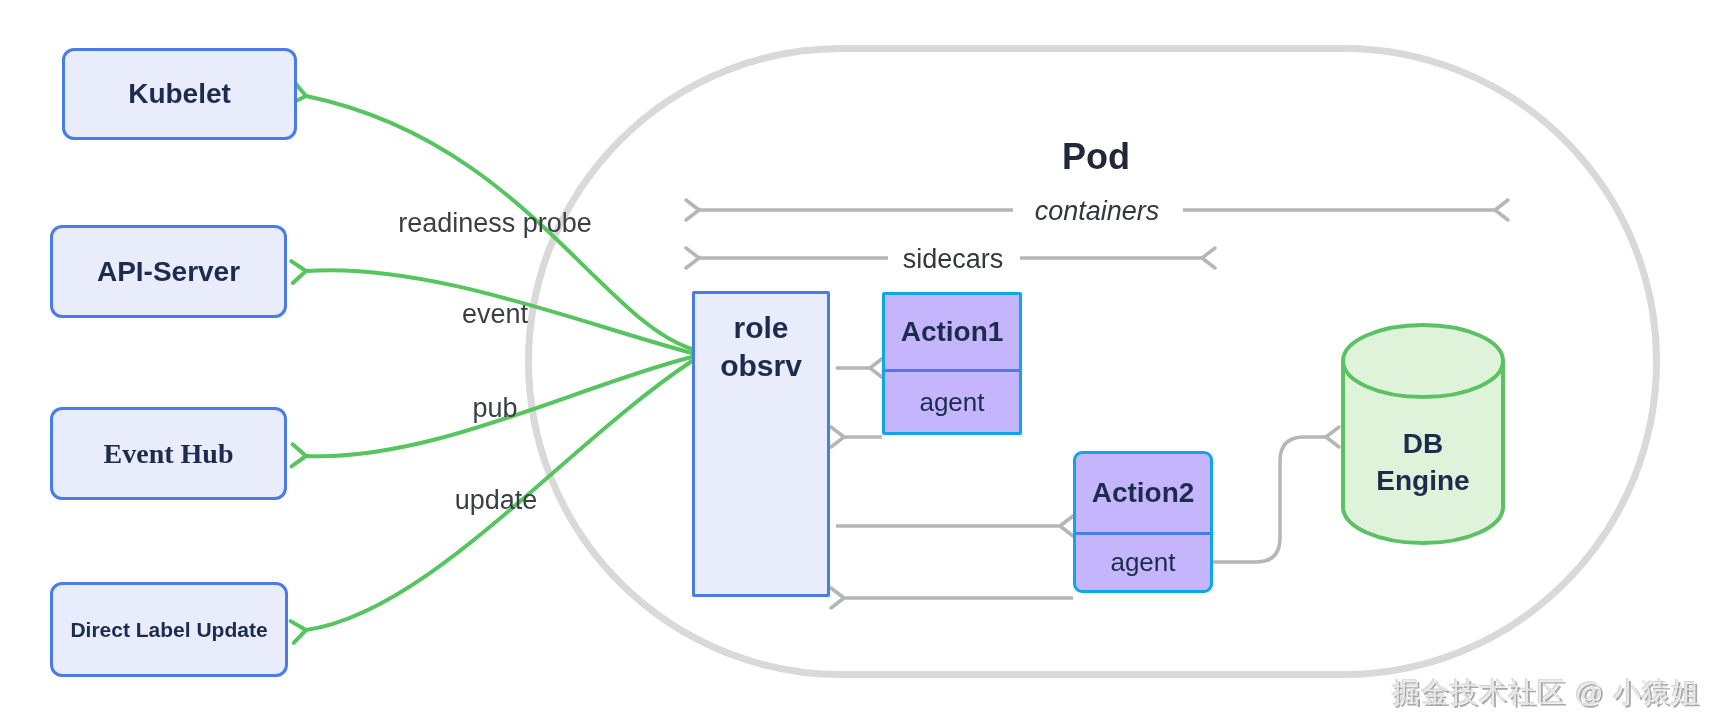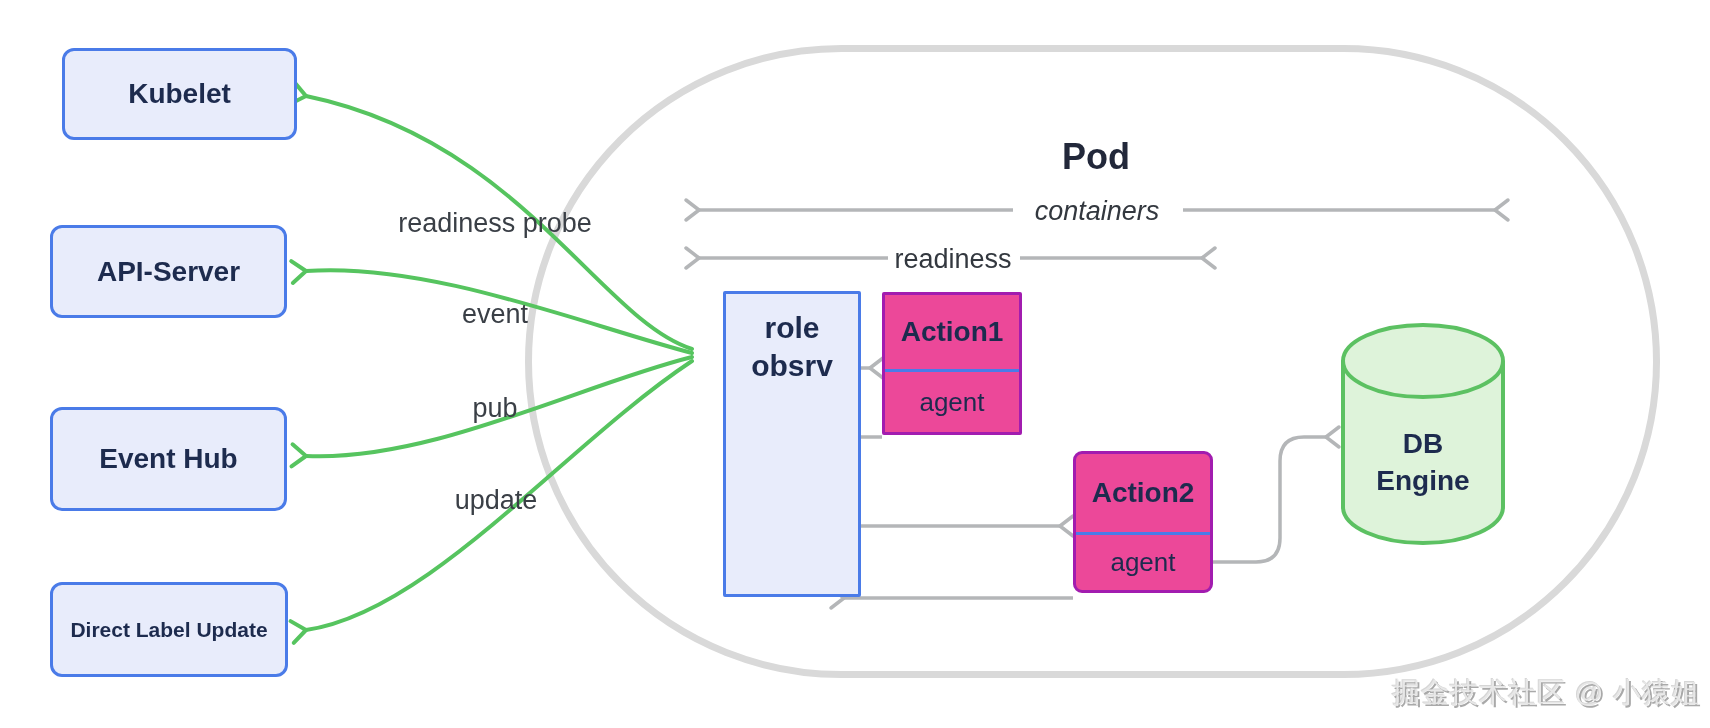--- a/index.html
+++ b/index.html
@@ -25,35 +25,35 @@
   }
   #pod-title{
     position:absolute;left:1096px;top:157px;transform:translate(-50%,-50%);
     font-size:36px;font-weight:700;color:#22283a;
   }
   .span-label{
     position:absolute;transform:translate(-50%,-50%);font-size:27px;color:#33383f;white-space:nowrap;
   }
   
   .inner-node{
-    position:absolute;background:#ec4899;border:3px solid #a21caf;border-radius:2px;
+    position:absolute;background:#c4b5fd;border:3px solid #0ea5e9;border-radius:2px;
     box-sizing:border-box;color:#1d2b4e;text-align:center;
   }
   .inner-node .cell-title{
     display:flex;align-items:center;justify-content:center;
     font-weight:700;font-size:28px;box-sizing:border-box;
   }
   .inner-node .cell-sub{
     display:flex;align-items:center;justify-content:center;
     font-weight:400;font-size:26px;border-top:3px solid #4a7be8;box-sizing:border-box;
   }
   #node-role-obsrv{
     position:absolute;left:692px;top:291px;width:138px;height:306px;
     background:#e8ecfb;border:3px solid #4a7be8;box-sizing:border-box;border-radius:2px;
-    text-align:center;font-weight:700;font-size:30px;line-height:38px;color:#1d2b4e;padding-top:15px;margin-left:31px;
+    text-align:center;font-weight:700;font-size:30px;line-height:38px;color:#1d2b4e;padding-top:15px;
   }
   #db-label{
     position:absolute;left:1343px;top:425px;width:160px;text-align:center;
     font-weight:700;font-size:28px;line-height:37px;color:#1d2b4e;
   }
   #watermark{
     position:absolute;right:10px;top:674px;font-size:28px;letter-spacing:1px;
     color:#e7e7e7;text-shadow:2px 2px 0 #a9a9a9,-1px -1px 0 #d6d6d6;white-space:nowrap;
   }
   svg{position:absolute;left:0;top:0;}
@@ -102,35 +102,35 @@
       <ellipse cx="1423" cy="361" rx="80" ry="36" fill="#def3da" stroke="#5cc162" stroke-width="4"></ellipse>
     </g>
   </svg>
 
   <div class="node z2" style="left:50px;top:48px;width:235px;height:92px;font-size:28px;margin-left:12px;">
     <span>Kubelet</span>
   </div>
   <div class="node z2" style="left:50px;top:225px;width:237px;height:93px;font-size:28px;">
     <span>API-Server</span>
   </div>
-  <div class="node z2" style="left:50px;top:407px;width:237px;height:104px;font-size:28px;">
+  <div class="node z2" style="left:50px;top:407px;width:237px;height:93px;font-size:28px;font-family:Liberation Serif, serif;">
     <span>Event Hub</span>
   </div>
   <div class="node z2" style="left:50px;top:582px;width:238px;height:95px;font-size:21px;">
     <span>Direct Label Update</span>
   </div>
 
   <div class="edge-label z3" style="left:495px;top:223px;">readiness probe</div>
   <div class="edge-label z3" style="left:495px;top:314px;">event</div>
   <div class="edge-label z3" style="left:495px;top:408px;">pub</div>
   <div class="edge-label z3" style="left:496px;top:500px;">update</div>
 
   <div id="pod-title" class="z2">Pod</div>
   <div class="span-label z2" style="left:1097px;top:211px;font-style:italic;">containers</div>
-  <div class="span-label z2" style="left:953px;top:259px;">readiness</div>
+  <div class="span-label z2" style="left:953px;top:259px;">sidecars</div>
 
   <div id="node-role-obsrv" class="z2">
     <div>role</div>
     <div>obsrv</div>
   </div>
 
   <div class="inner-node z2" style="left:882px;top:292px;width:140px;height:143px;">
     <div class="cell-title" style="height:74px;">Action1</div>
     <div class="cell-sub" style="height:63px;">agent</div>
   </div>

